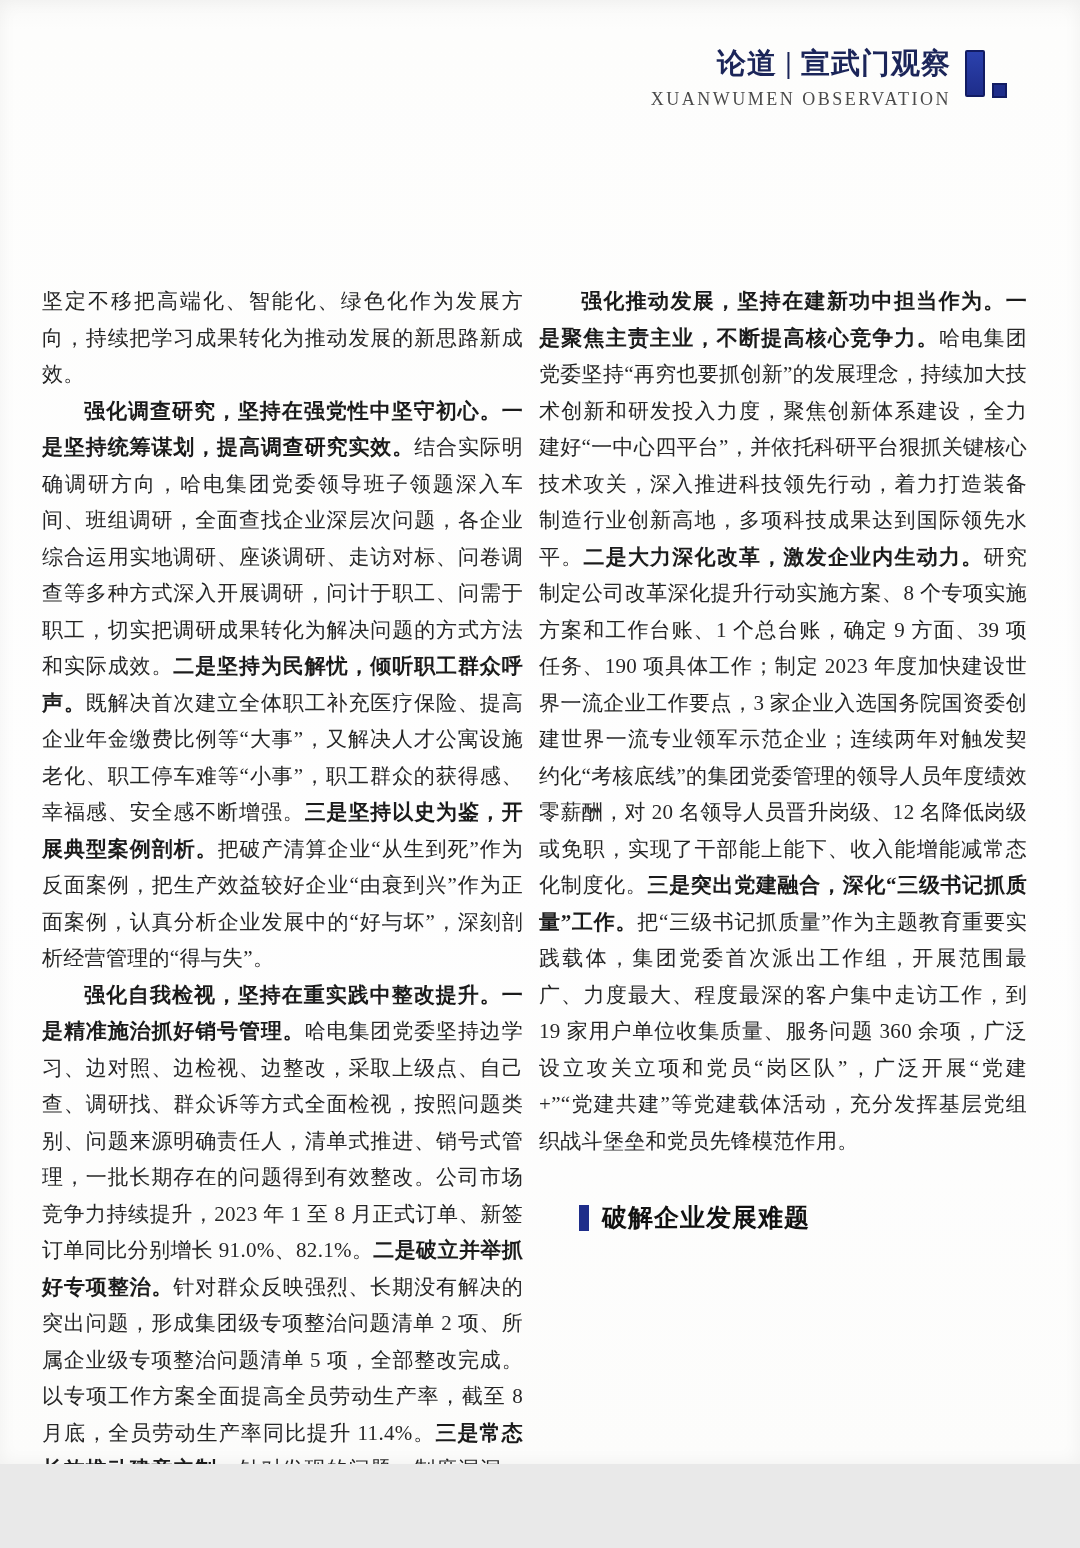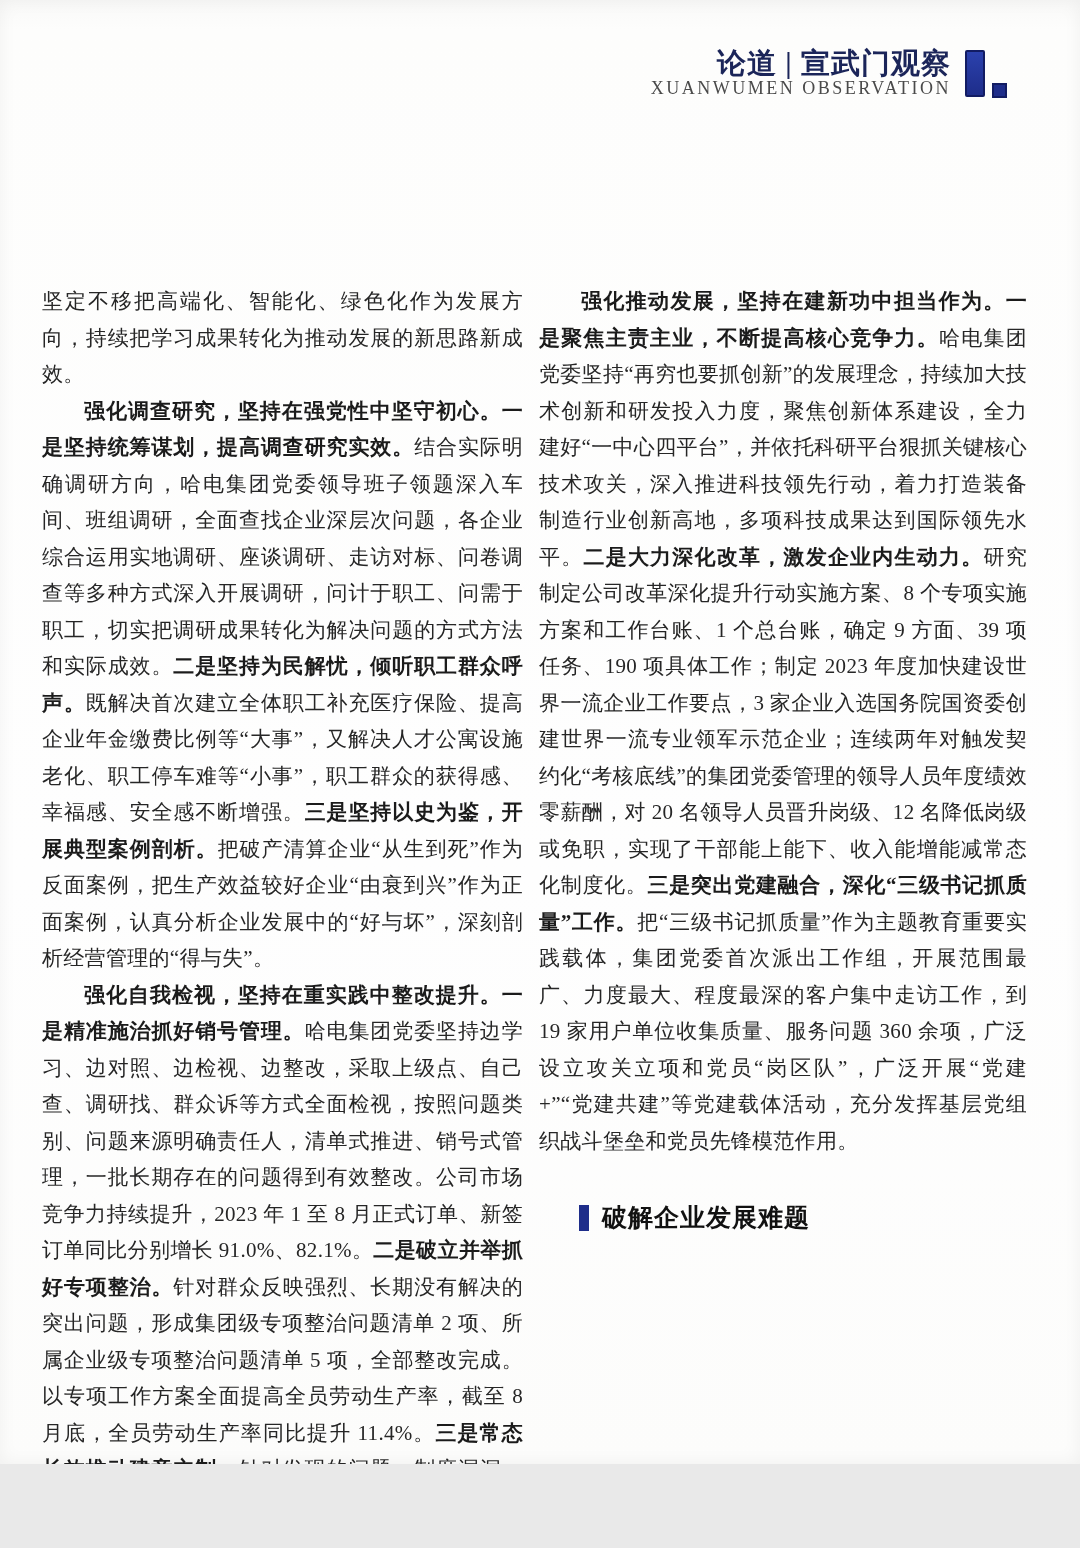--- a/index.html
+++ b/index.html
@@ -17,21 +17,21 @@
     position:absolute;top:48px;right:73px;
     display:flex;align-items:flex-start;gap:14px;
   }
   .header-text{text-align:right;}
   .header-cn{
     font-size:29px;font-weight:700;color:#1b2559;
     letter-spacing:1px;line-height:30px;
     font-family:"Liberation Serif", serif;
   }
   .header-en{
-    margin-top:0;font-size:18px;color:#4a4a4a;
+    margin-top:11px;font-size:18px;color:#4a4a4a;
     letter-spacing:2.5px;line-height:20px;
     font-family:"Liberation Serif", serif;
   }
   .logo{position:relative;width:42px;height:52px;margin-top:2px;}
   .logo-bar{
     position:absolute;left:0;top:0;width:20px;height:47px;
     background:linear-gradient(180deg,#2b41ad,var(--accent,#1e2d8a));
     border:2px solid #121c63;box-sizing:border-box;border-radius:2px;
   }
   .logo-dot{

